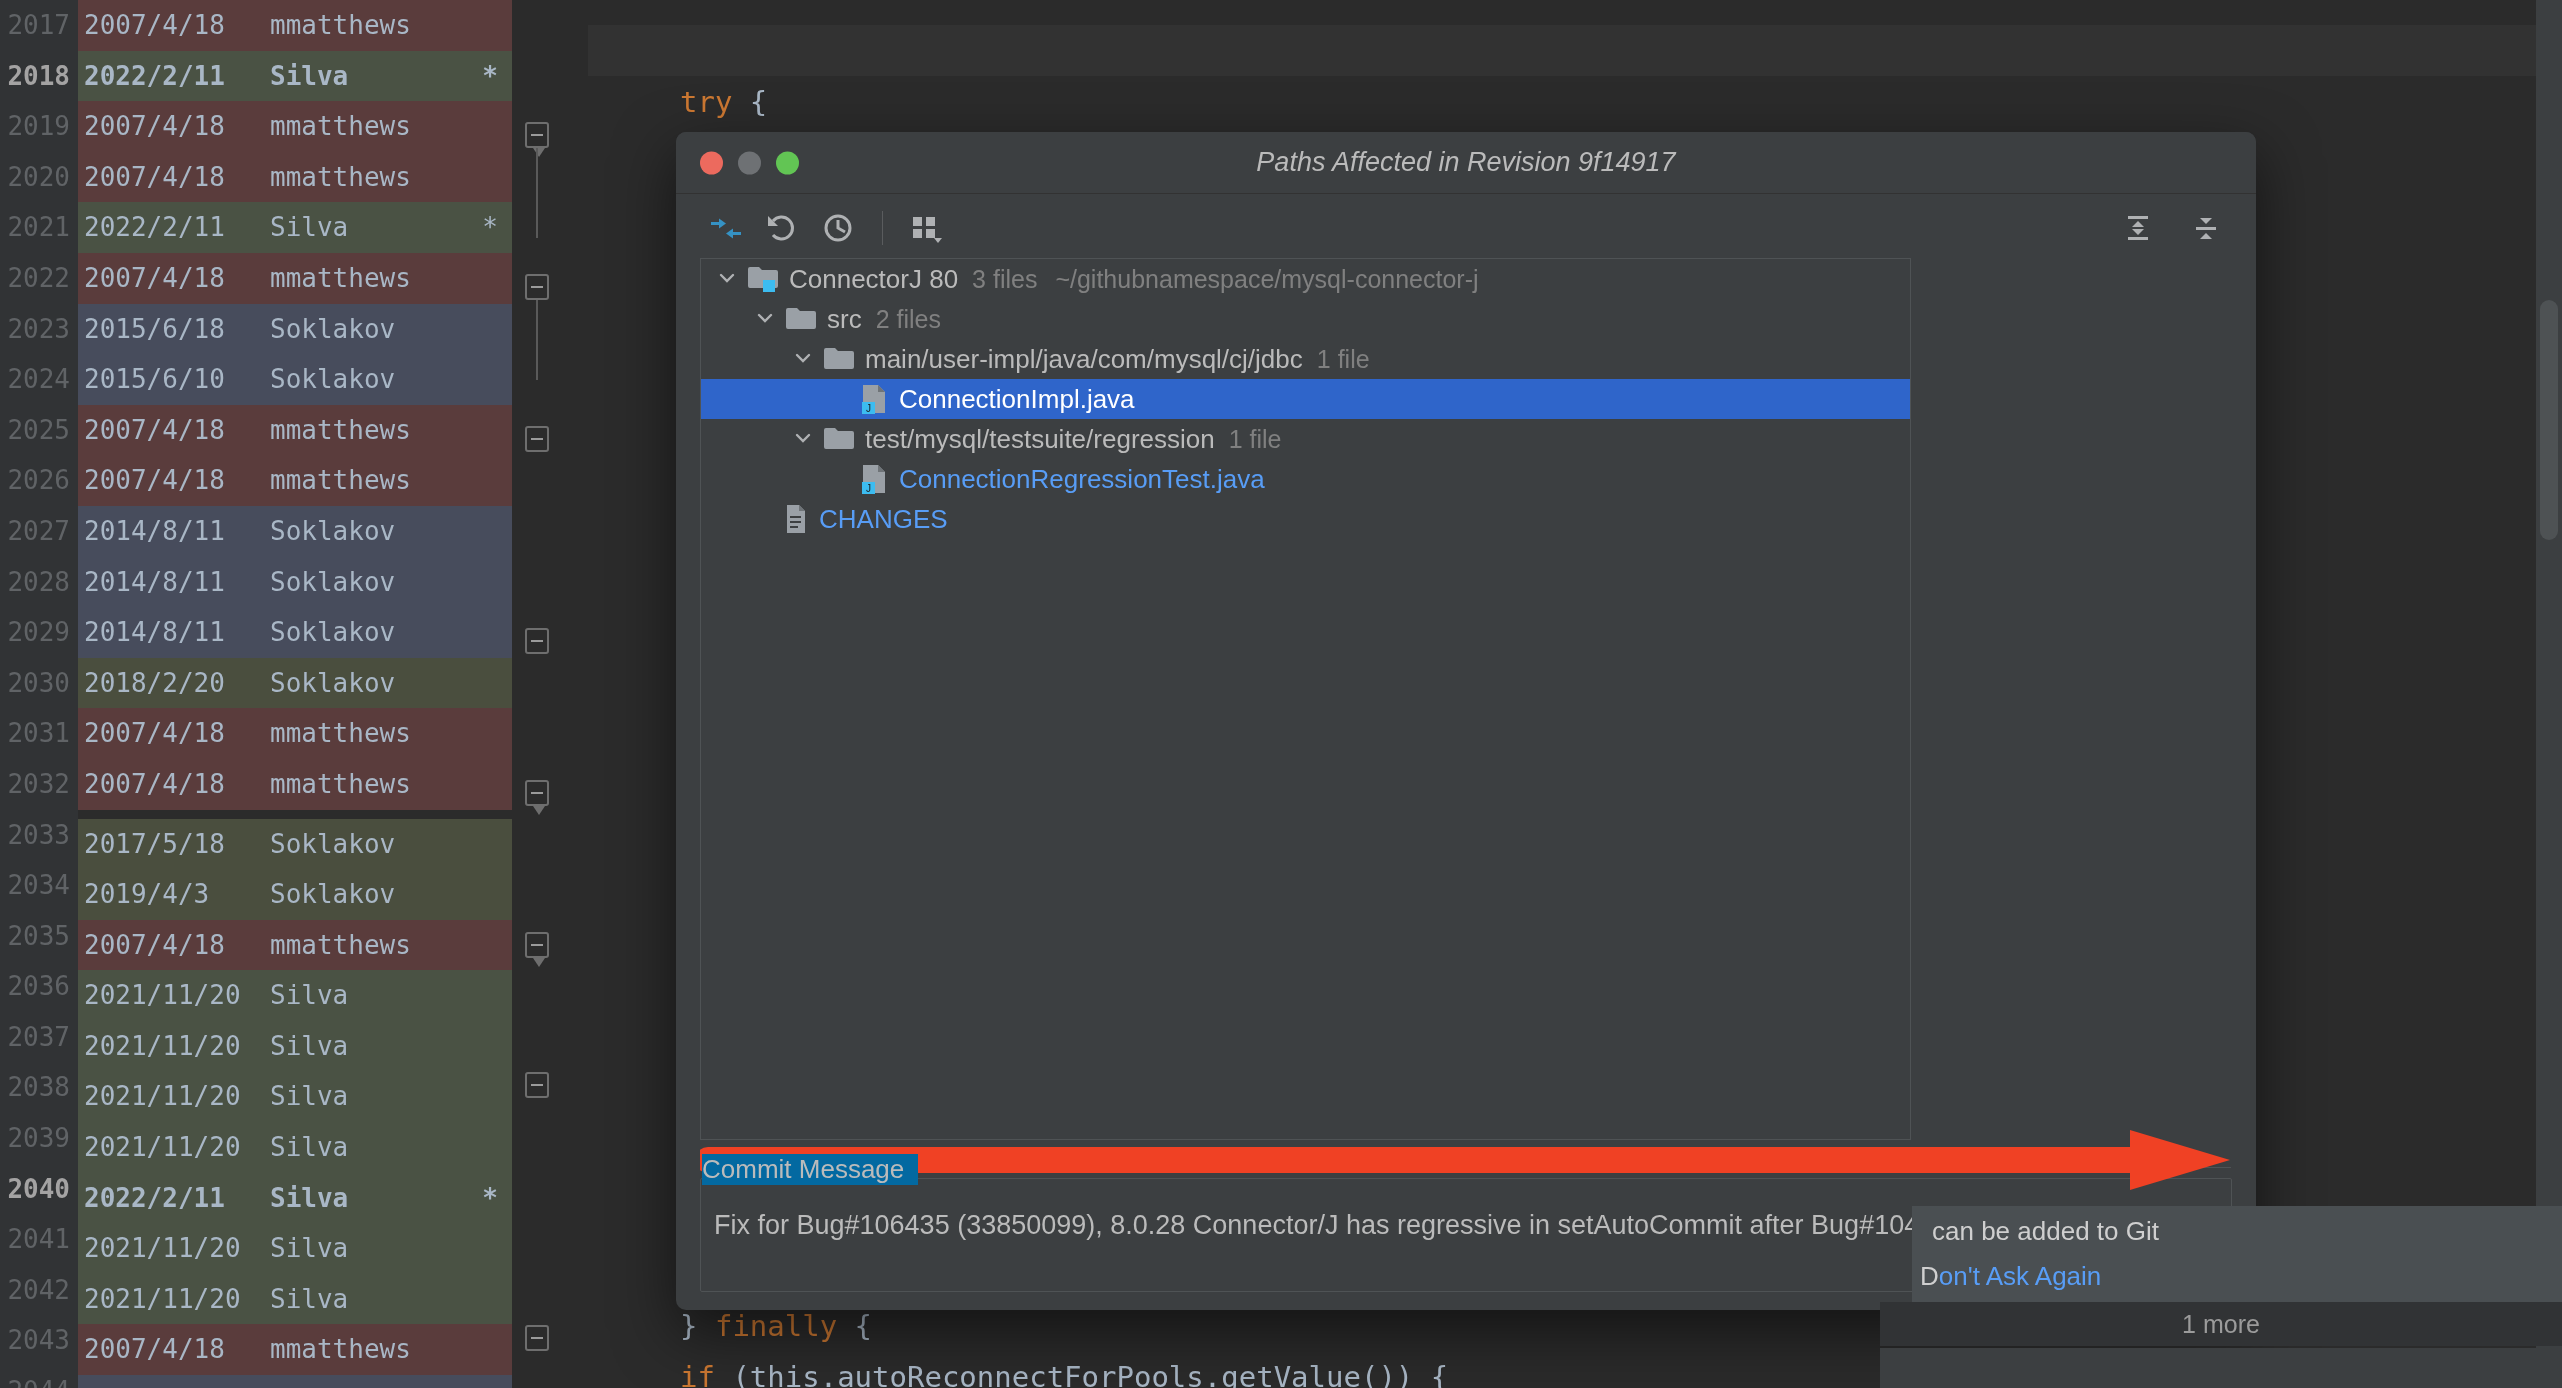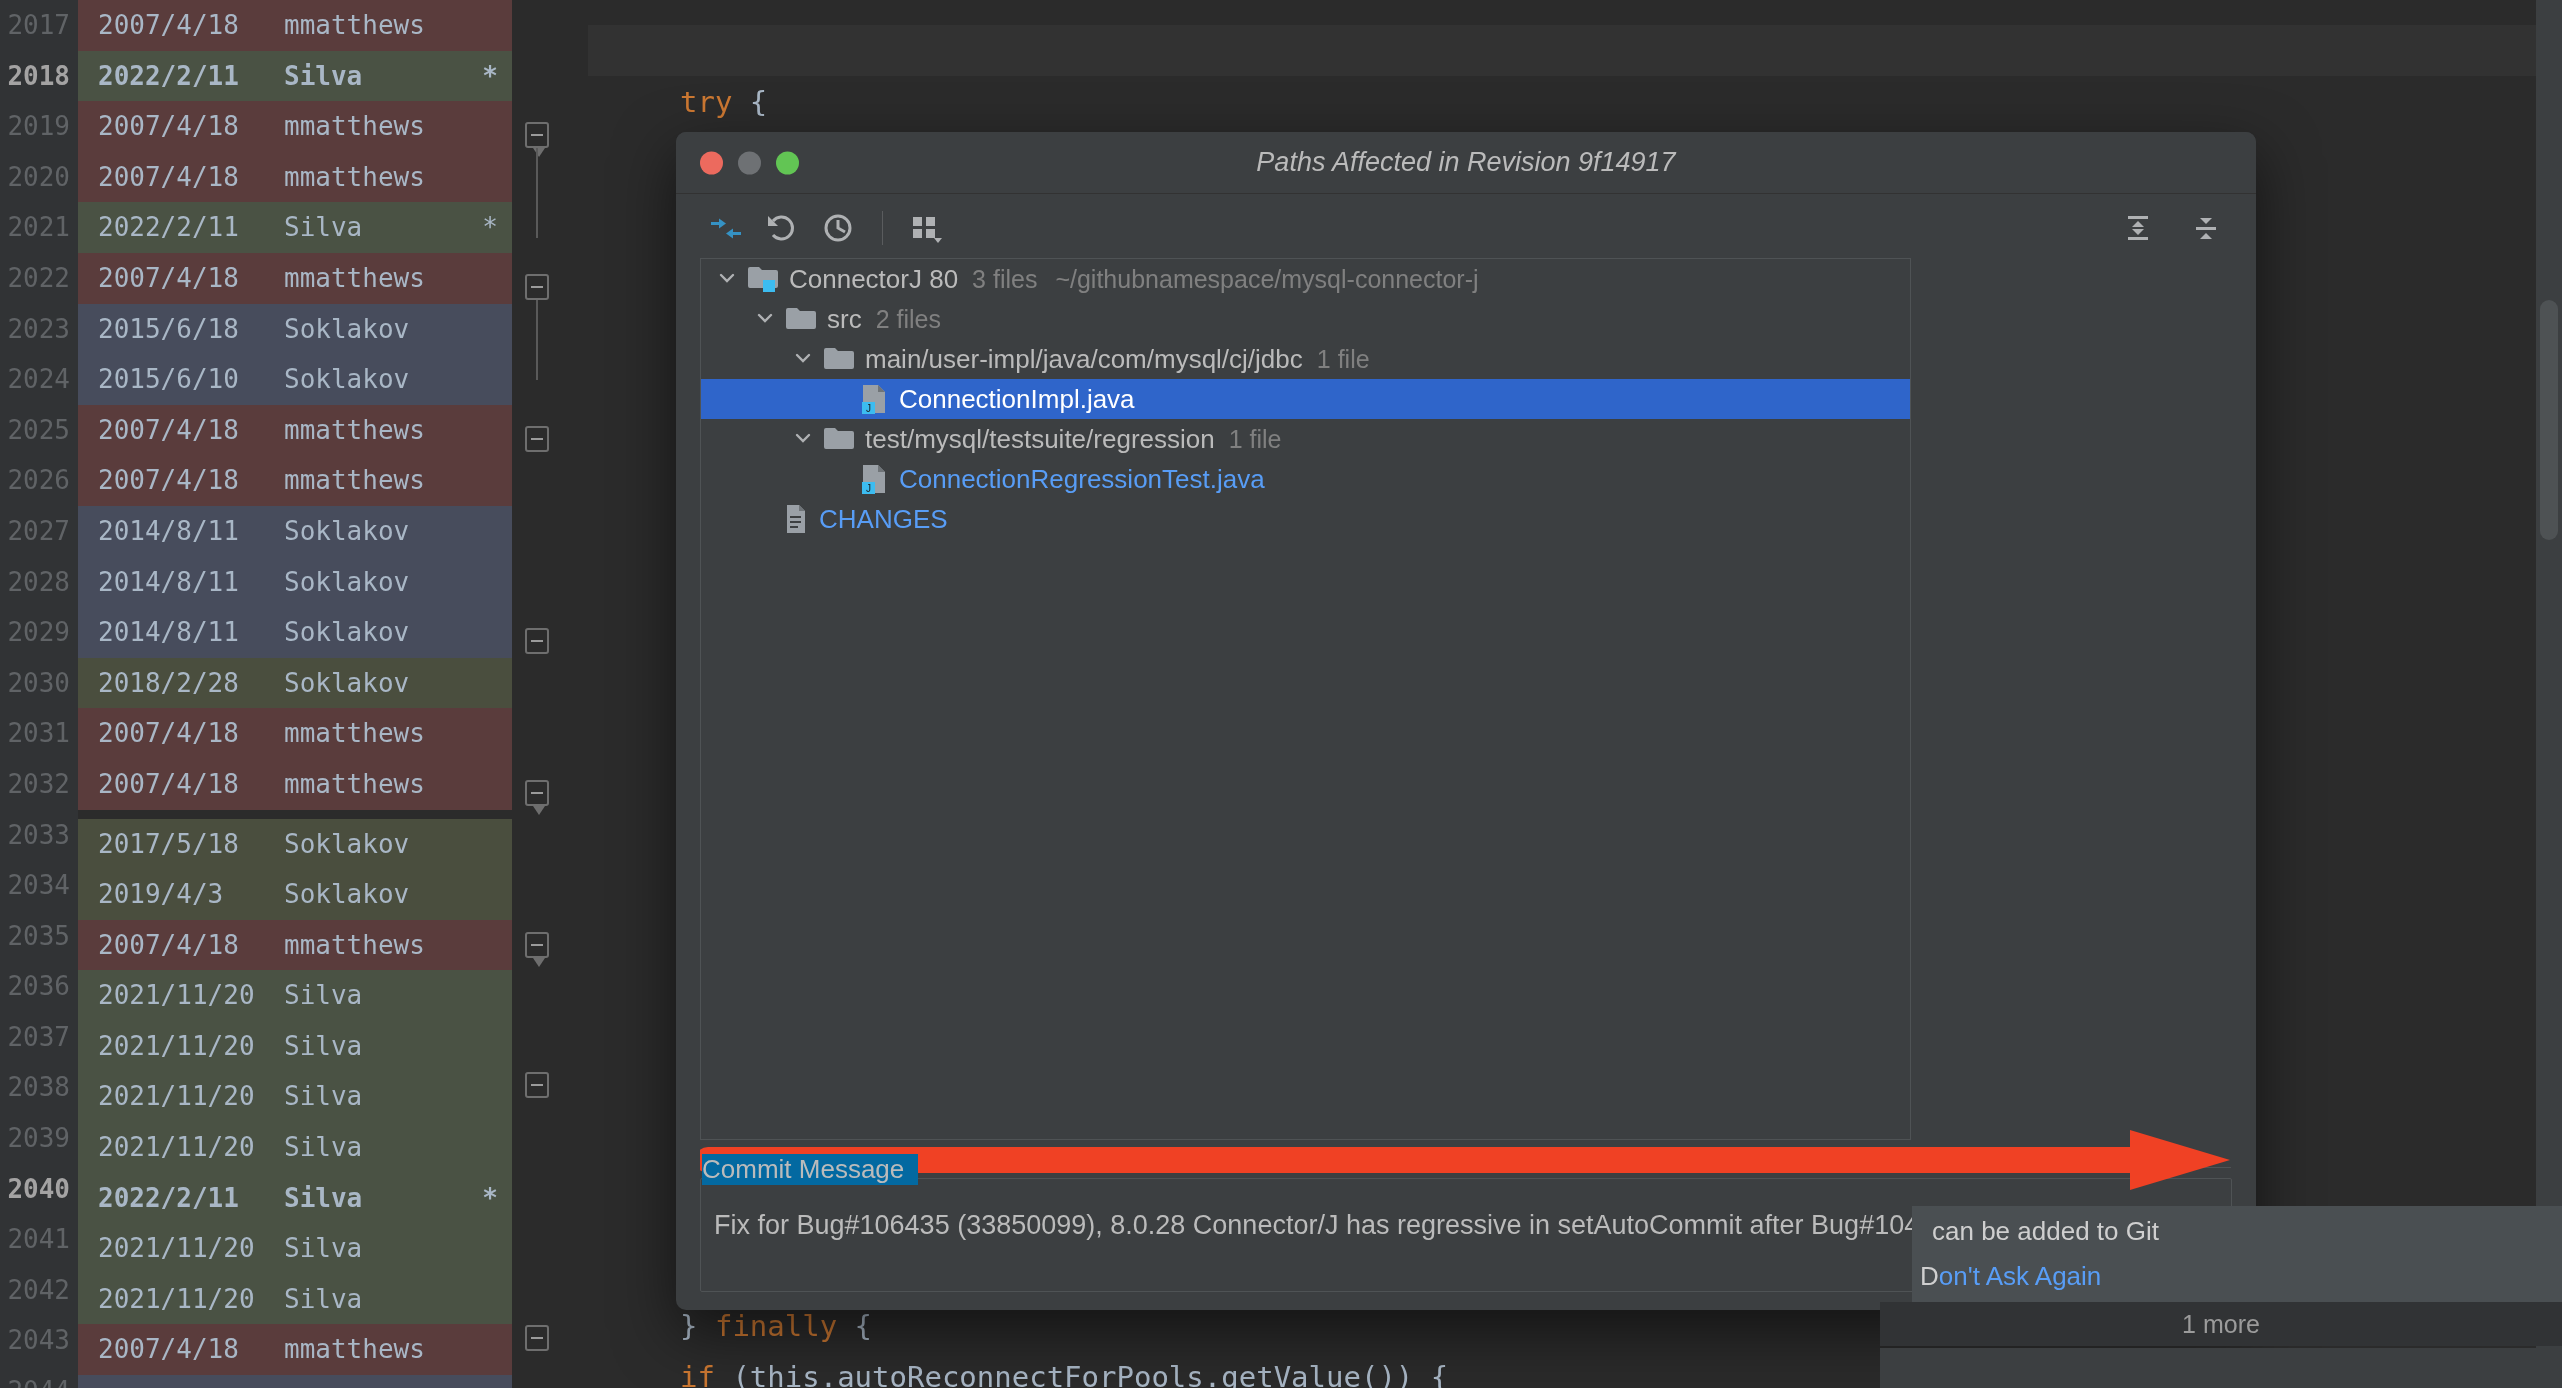--- a/index.html
+++ b/index.html
@@ -23,21 +23,21 @@
   }
   .line-numbers div { padding-right:8px; height:50.6px; }
   .line-numbers div.cur { color:#a4a3a3; font-weight:bold; }
 
   .annotate {
     position:absolute; left:78px; top:0; width:434px; height:1388px;
     font-family:"DejaVu Sans Mono", monospace;
     font-size:26px; line-height:50.6px;
     color:#a9b7c6; overflow:hidden;
   }
-  .ann-row { height:50.6px; display:flex; align-items:flex-start; padding-left:20px; position:relative; white-space:pre; }
+  .ann-row { height:50.6px; display:flex; align-items:flex-start; padding-left:6px; position:relative; white-space:pre; }
   .ann-row .date { display:inline-block; width:186px; }
   .ann-row .author { display:inline-block; }
   .ann-row .star { position:absolute; right:14px; }
   .ann-row.cur { font-weight:bold; }
 
   .gutter2 {
     position:absolute; left:512px; top:0; width:76px; height:1388px;
     background:#2b2b2b;
   }
   .fold {
@@ -189,21 +189,21 @@
         <div class="ann-row" style="background: rgb(90, 60, 60);"><span class="date">2007/4/18</span><span class="author">mmatthews</span></div>
         <div class="ann-row" style="background: rgb(74, 82, 68);"><span class="date">2022/2/11</span><span class="author">Silva</span><span class="star">*</span></div>
         <div class="ann-row" style="background: rgb(90, 60, 60);"><span class="date">2007/4/18</span><span class="author">mmatthews</span></div>
         <div class="ann-row" style="background: rgb(71, 76, 92);"><span class="date">2015/6/18</span><span class="author">Soklakov</span></div>
         <div class="ann-row" style="background: rgb(71, 76, 92);"><span class="date">2015/6/10</span><span class="author">Soklakov</span></div>
         <div class="ann-row" style="background: rgb(90, 60, 60);"><span class="date">2007/4/18</span><span class="author">mmatthews</span></div>
         <div class="ann-row" style="background: rgb(90, 60, 60);"><span class="date">2007/4/18</span><span class="author">mmatthews</span></div>
         <div class="ann-row" style="background: rgb(71, 76, 92);"><span class="date">2014/8/11</span><span class="author">Soklakov</span></div>
         <div class="ann-row" style="background: rgb(71, 76, 92);"><span class="date">2014/8/11</span><span class="author">Soklakov</span></div>
         <div class="ann-row" style="background: rgb(71, 76, 92);"><span class="date">2014/8/11</span><span class="author">Soklakov</span></div>
-        <div class="ann-row" style="background: rgb(74, 78, 62);"><span class="date">2018/2/28</span><span class="author">Soklakov</span></div>
+        <div class="ann-row" style="background: rgb(74, 78, 62);"><span class="date">2018/2/20</span><span class="author">Soklakov</span></div>
         <div class="ann-row" style="background: rgb(90, 60, 60);"><span class="date">2007/4/18</span><span class="author">mmatthews</span></div>
         <div class="ann-row" style="background: rgb(90, 60, 60);"><span class="date">2007/4/18</span><span class="author">mmatthews</span></div>
         <div class="ann-row" style="background: rgb(74, 78, 62); margin-top: 9px;"><span class="date">2017/5/18</span><span class="author">Soklakov</span></div>
         <div class="ann-row" style="background: rgb(74, 78, 62);"><span class="date">2019/4/3</span><span class="author">Soklakov</span></div>
         <div class="ann-row" style="background: rgb(90, 60, 60);"><span class="date">2007/4/18</span><span class="author">mmatthews</span></div>
         <div class="ann-row" style="background: rgb(74, 82, 68);"><span class="date">2021/11/20</span><span class="author">Silva</span></div>
         <div class="ann-row" style="background: rgb(74, 82, 68);"><span class="date">2021/11/20</span><span class="author">Silva</span></div>
         <div class="ann-row" style="background: rgb(74, 82, 68);"><span class="date">2021/11/20</span><span class="author">Silva</span></div>
         <div class="ann-row" style="background: rgb(74, 82, 68);"><span class="date">2021/11/20</span><span class="author">Silva</span></div>
         <div class="ann-row cur" style="background: rgb(74, 82, 68);"><span class="date">2022/2/11</span><span class="author">Silva</span><span class="star">*</span></div>

